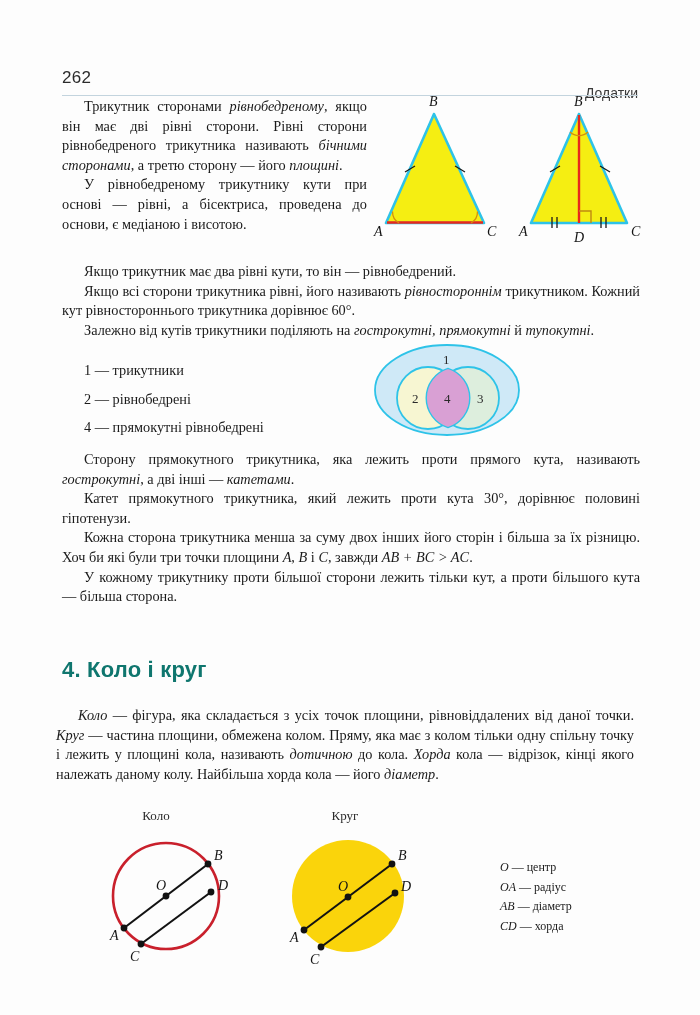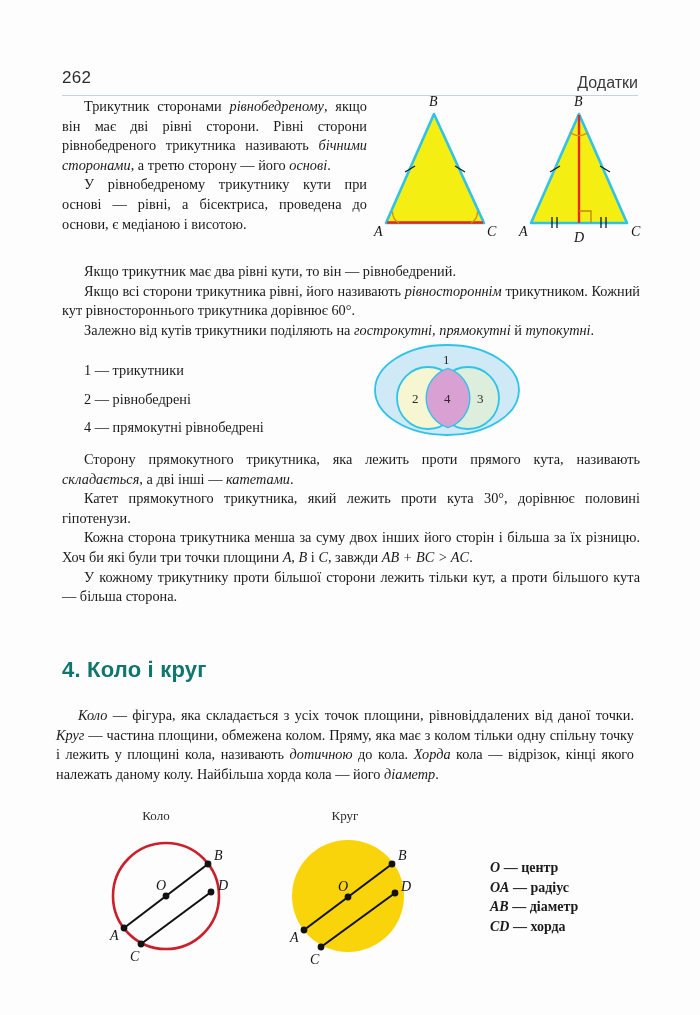--- a/index.html
+++ b/index.html
@@ -32,23 +32,23 @@
     left: 0;
     top: 0;
     font-family: "Liberation Sans", "DejaVu Sans", sans-serif;
     font-size: 17px;
     color: #2b2b2b;
     letter-spacing: 0.3px;
   }
   .head-title {
     position: absolute;
     right: 0;
-    top: 6px;
+    top: 17px;
     font-family: "Liberation Sans", "DejaVu Sans", sans-serif;
-    font-size: 16px;
+    font-size: 14px;
     color: #3a3a3a;
   }
   .head-rule {
     position: absolute;
     left: 0;
     top: 27px;
     width: 576px;
     height: 1px;
     background: #c3d4de;
   }
@@ -126,42 +126,41 @@
   }
   .venn-num {
     font-family: "Liberation Serif", "DejaVu Serif", serif;
     font-size: 13px;
     fill: #2a2a2a;
   }
 
   
   .legend {
     position: absolute;
-    left: 490px;
+    left: 500px;
     top: 858px;
-    font-size: 14px;
+    font-size: 12px;
     line-height: 19.5px;
-    font-weight: bold;
   }
   .legend .row { white-space: nowrap; }
   .legend .sym { font-style: italic; }
 </style>
 </head>
 <body>
 
 <div class="page">
 
   <div class="running-head">
     <div class="folio">262</div>
     <div class="head-title">Додатки</div>
     <div class="head-rule"></div>
   </div>
 
   <div class="col narrow-col">
-    <p><span>Трикутник сторонами </span><i>рівнобедреному</i><span>, якщо він має дві рівні сторони. Рівні сторони рівнобедреного трикутника називають </span><i>бічними сторонами</i><span>, а третю сторону — його </span><i>основі</i><span>.</span></p>
+    <p><span>Трикутник сторонами </span><i>рівнобедреному</i><span>, якщо він має дві рівні сторони. Рівні сторони рівнобедреного трикутника називають </span><i>бічними сторонами</i><span>, а третю сторону — його </span><i>площині</i><span>.</span></p>
     <p>У рівнобедреному трикутнику кути при основі — рівні, а бісектриса, проведена до основи, є медіаною і висотою.</p>
   </div>
 
   <div class="fig fig-triangles">
     <svg width="270" height="152" viewBox="0 0 270 152">
 
       <g>
         <polygon points="64,131 14,131 ..." style="display:none"></polygon>
         <polygon points="62,22 14,131 112,131" fill="#f5ee12" stroke="#2ec3e8" stroke-width="2.6" stroke-linejoin="round"></polygon>
 
@@ -223,21 +222,21 @@
       <circle cx="96" cy="55" r="31" fill="#dfeeda" fill-opacity="0.88" stroke="#2ec3e8" stroke-width="1.8"></circle>
       <path d="M 76 25.4 A 31 31 0 0 1 76 84.6 A 31 31 0 0 1 76 25.4 Z" fill="#d9a0d4" stroke="#2ec3e8" stroke-width="1.4"></path>
       <text class="venn-num" x="71" y="21">1</text>
       <text class="venn-num" x="40" y="60">2</text>
       <text class="venn-num" x="72" y="60">4</text>
       <text class="venn-num" x="105" y="60">3</text>
     </svg>
   </div>
 
   <div class="col full-2">
-    <p><span>Сторону прямокутного трикутника, яка лежить проти прямого кута, називають </span><i>складається</i><span>, а дві інші — </span><i>катетами</i><span>.</span></p>
+    <p><span>Сторону прямокутного трикутника, яка лежить проти прямого кута, називають </span><i>гострокутні</i><span>, а дві інші — </span><i>катетами</i><span>.</span></p>
     <p>Катет прямокутного трикутника, який лежить проти кута 30°, дорівнює половині гіпотенузи.</p>
     <p><span>Кожна сторона трикутника менша за суму двох інших його сторін і більша за їх різницю. Хоч би які були три точки площини </span><i>A</i><span>, </span><i>B</i><span> і </span><i>C</i><span>, завжди </span><i>AB + BC &gt; AC</i><span>.</span></p>
     <p>У кожному трикутнику проти більшої сторони лежить тільки кут, а проти більшого кута — більша сторона.</p>
   </div>
 
   <div class="section-head">4. Коло і круг</div>
 
   <div class="col full-3">
     <p><i>Коло</i><span> — фігура, яка складається з усіх точок площини, рівновіддалених від даної точки. </span><i>Круг</i><span> — частина площини, обмежена колом. Пряму, яка має з колом тільки одну спільну точку і лежить у площині кола, називають </span><i>дотичною</i><span> до кола. </span><i>Хорда</i><span> кола — відрізок, кінці якого належать даному колу. Найбільша хорда кола — його </span><i>діаметр</i><span>.</span></p>
   </div>

